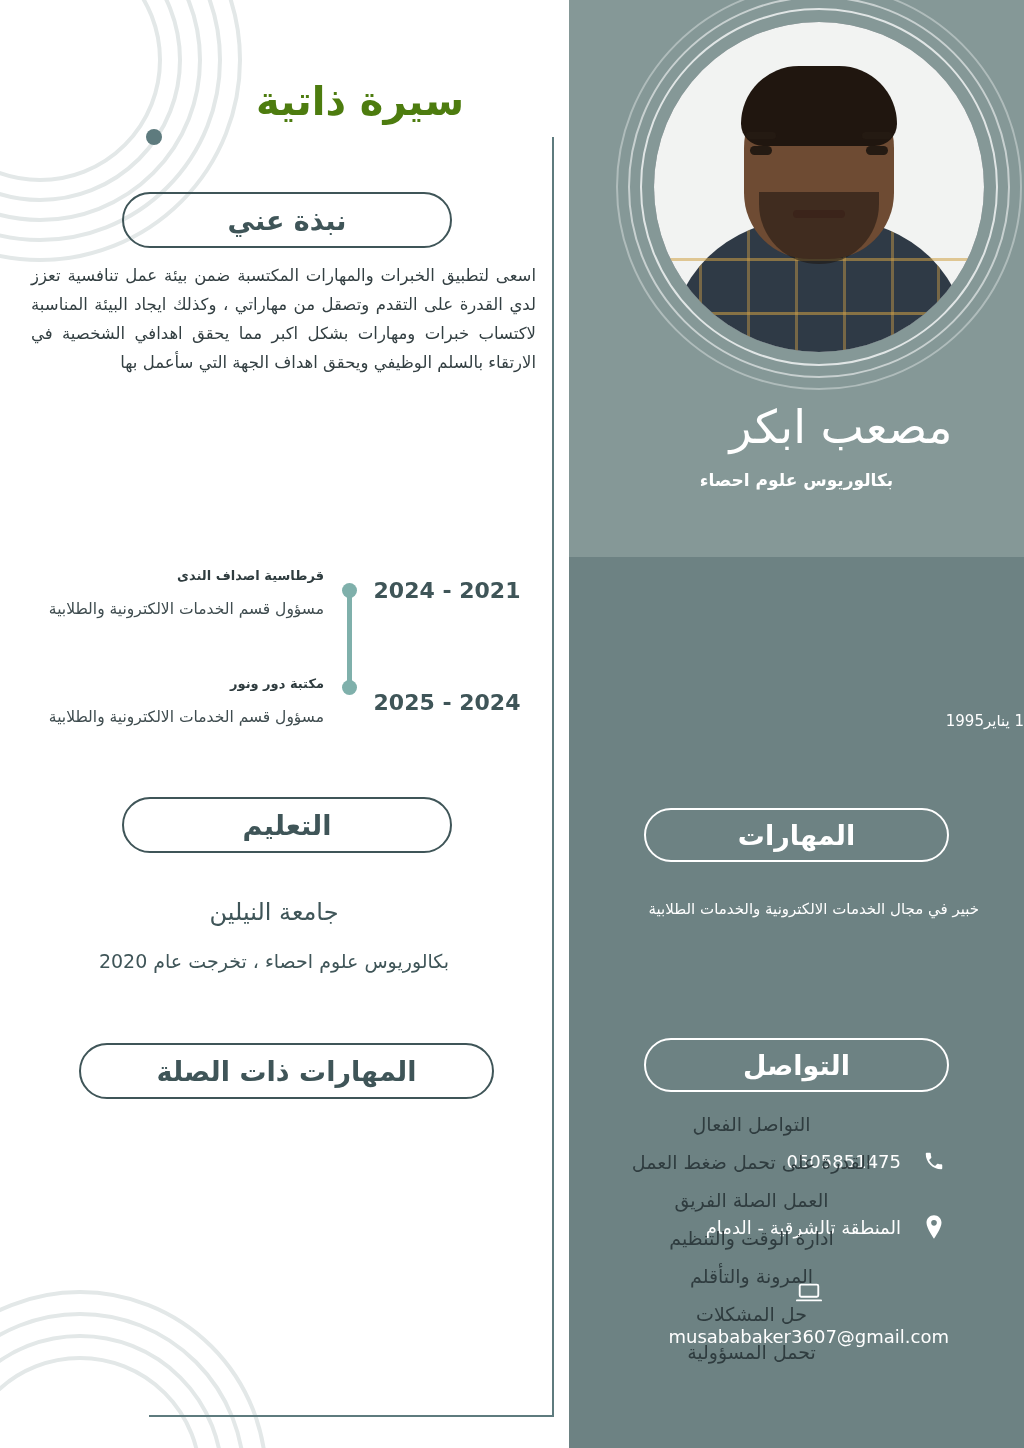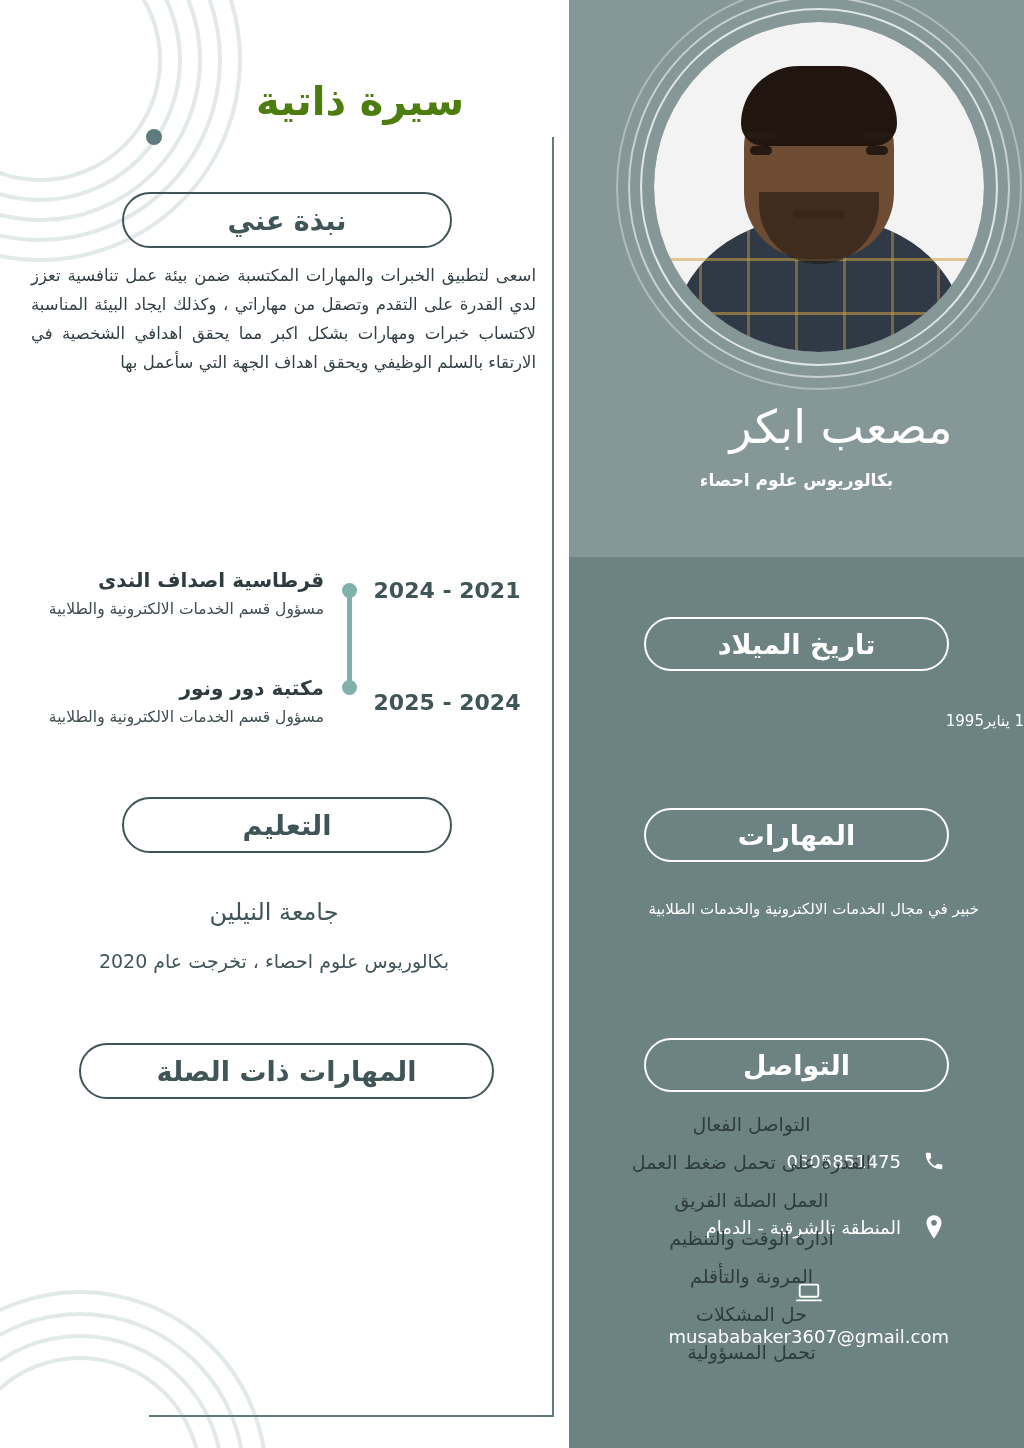--- a/index.html
+++ b/index.html
@@ -194,21 +194,21 @@
   }
   .exp-date {
     position: absolute;
     font-size: 22px;
     font-weight: 700;
     color: #3f5558;
     direction: ltr;
   }
   .exp-title {
     position: absolute;
-    font-size: 20px;
+    font-size: 13px;
     font-weight: 700;
     color: #2f3c3f;
     text-align: right;
   }
   .exp-sub {
     position: absolute;
     font-size: 15.5px;
     color: #3f4c4f;
     text-align: right;
     line-height: 1.5;
@@ -301,21 +301,20 @@
         <div class="ph-brow r"></div>
       <div class="ph-eye l"></div>
         <div class="ph-eye r"></div>
       <div class="ph-mouth"></div>
     </div>
   </div>
 
   <div class="name">مصعب ابكر</div>
   <div class="subname">بكالوريوس علوم احصاء</div>
 
-  <div class="pill pill-right" style="top:617px;">تاريخ الميلاد</div>
   <div class="right-text" style="top:710px;">1 يناير1995</div>
 
   <div class="pill pill-right" style="top:808px;">المهارات</div>
   <div class="right-text" style="top:898px; padding:0 45px;">خبير في مجال الخدمات الالكترونية والخدمات الطلابية</div>
 
   <div class="pill pill-right" style="top:1038px;">التواصل</div>
 
   <div class="contact-row" style="top:1146px; right:75px;">
     <span class="ico">
       <svg width="22" height="22" viewBox="0 0 24 24" fill="#ffffff">

